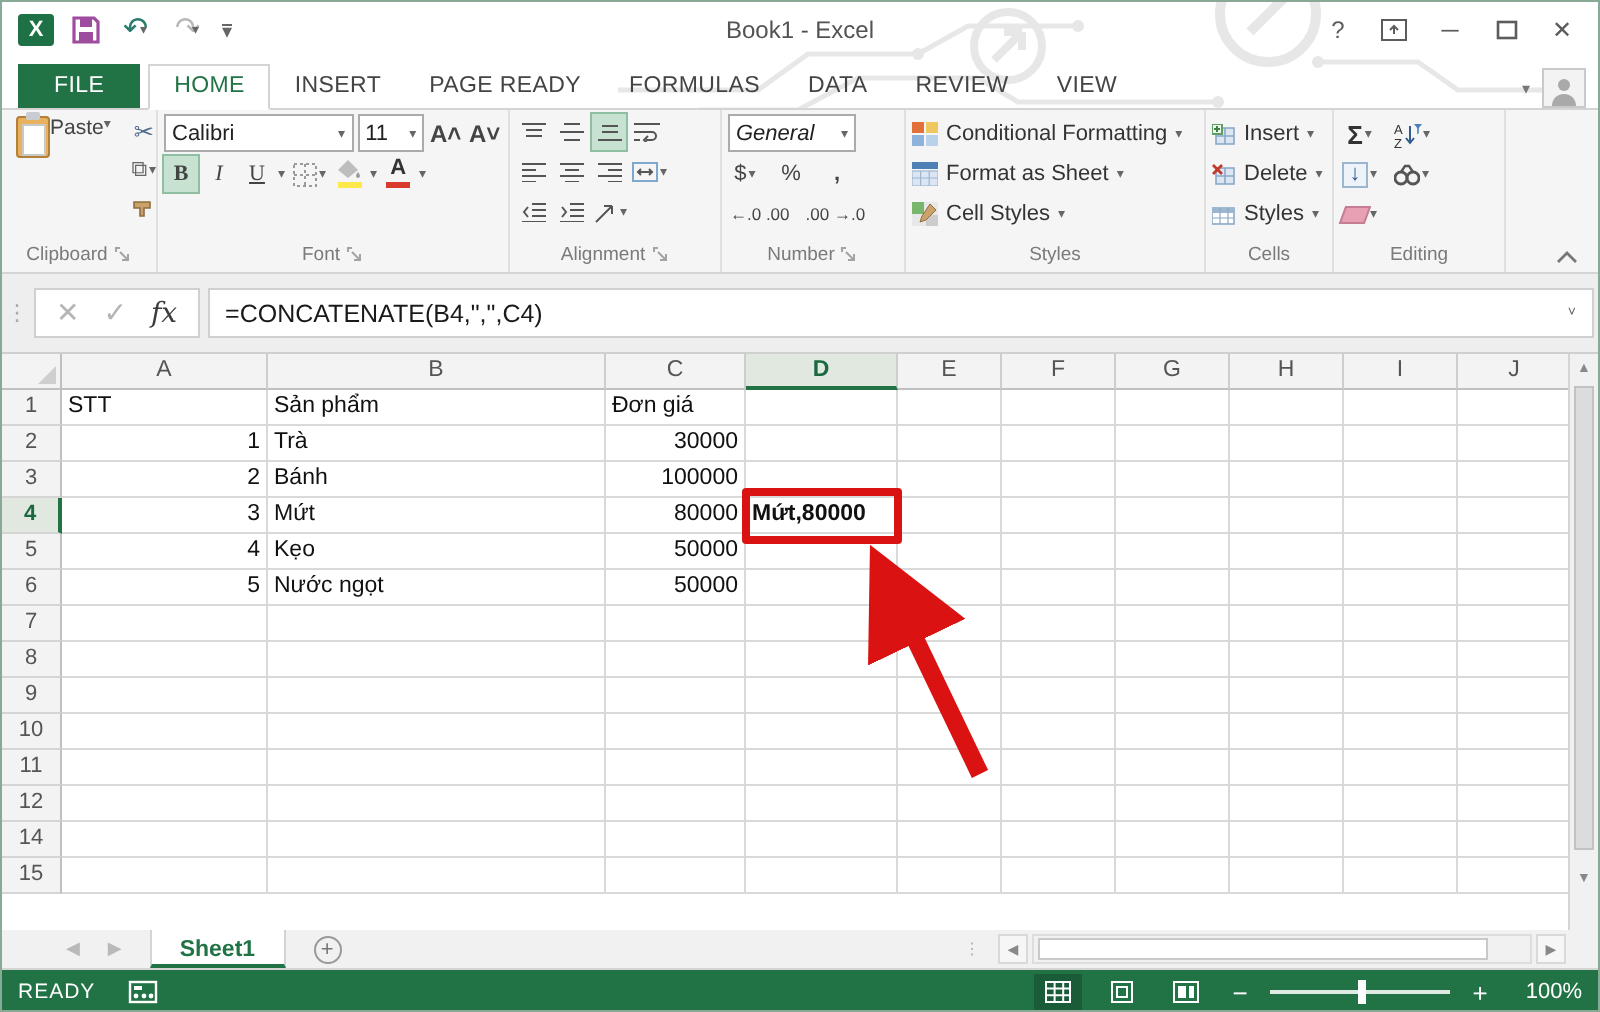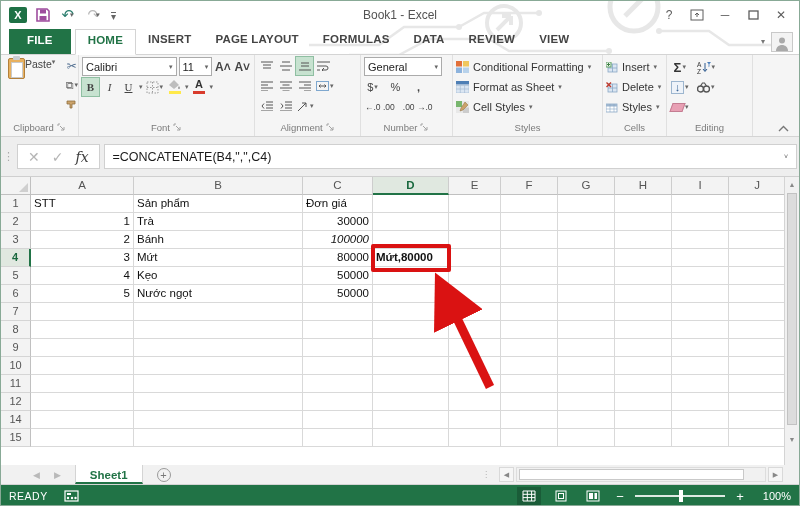--- a/index.html
+++ b/index.html
@@ -17,21 +17,21 @@
   .save-ic { width:14px; height:14px; }
   .undo-ic { color:#2a7d6d; font-size:15px; line-height:14px; }
   .redo-ic { color:#b9b9b9; font-size:15px; line-height:14px; }
   .qat-dd { font-size:8px; color:#888; margin-left:-5px; }
   .qat-custom { color:#666; font-size:10px; border-top:1px solid #666; line-height:8px; margin-top:3px; }
   .title-text { position:absolute; left:0; right:0; text-align:center; color:#535353; font-size:12px; pointer-events:none; }
   .win-controls { margin-left:auto; display:flex; align-items:center; gap:0; padding-right:4px; }
   .wc { width:28px; height:22px; display:flex; align-items:center; justify-content:center; color:#5c5c5c; font-size:12px; }
 
   
-  .tabrow { position:relative; z-index:1; height:26px; display:flex; border-bottom:1px solid #d4d4d4;font-weight:bold; }
+  .tabrow { position:relative; z-index:1; height:26px; display:flex; align-items:flex-end; border-bottom:1px solid #d4d4d4; }
   .tab { padding:4px 12px 5px; font-size:11.5px; color:#444; letter-spacing:.2px; }
   .tab.file { background:#217346; color:#fff; padding:5px 18px; margin-left:8px; margin-right:4px; }
   .tab.active { background:#fff; color:#217346; border:1px solid #d4d4d4; border-bottom:1px solid #fff; margin-bottom:-1px; }
   .avatar-area { margin-left:auto; display:flex; align-items:center; gap:6px; padding-right:6px; }
   .avatar-dd { font-size:8px; color:#777; }
   .avatar { width:22px; height:20px; border:1px solid #c9c9c9; background:#f3f3f3; display:flex; align-items:flex-end; justify-content:center; overflow:hidden; }
   .avatar svg { display:block; }
 
   
   .ribbon { position:relative; z-index:1; height:82px; background:#f5f5f5; border-bottom:1px solid #d4d4d4; display:flex; }
@@ -58,21 +58,21 @@
   .fontsize { width:34px; justify-content:space-between; }
   .grow-btn { font-size:12px; font-weight:bold; color:#444; }
   .b-btn { font-weight:bold; font-family:"Liberation Serif",serif; }
   .i-btn { font-style:italic; font-family:"Liberation Serif",serif; }
   .u-btn { text-decoration:underline; font-family:"Liberation Serif",serif; }
   .colorbar { display:inline-flex; flex-direction:column; align-items:center; line-height:10px; font-size:11px; }
   .bar { width:12px; height:3px; margin-top:1px; }
 
   .li { display:inline-block; }
   .num-body .frow { justify-content:flex-start; }
-  .gen-combo { width:78px; justify-content:space-between; }
+  .gen-combo { width:64px; justify-content:space-between;font-style:italic; }
 
   .styles-body { display:flex; flex-direction:column; gap:2px; padding-top:1px; }
   .style-btn { display:flex; align-items:center; gap:4px; font-size:11px; color:#333; height:18px; }
   .cells-body { display:flex; flex-direction:column; gap:2px; padding-top:1px; }
   .edit-body { display:flex; gap:6px; padding-top:1px; }
   .edit-col { display:flex; flex-direction:column; gap:2px; }
   .sigma { font-size:13px; font-weight:bold; color:#333; }
   .fill-ic { color:#2f5b8f; font-weight:bold; font-size:11px; border:1px solid #9db6cf; background:#eef3f9; width:13px; height:13px; line-height:11px; text-align:center; }
   .eraser { width:13px; height:9px; background:#e8a0b4; border:1px solid #c47d92; transform:skewX(-20deg); }
   .collapse { position:absolute; right:10px; bottom:4px; color:#777; }
@@ -189,21 +189,21 @@
           </svg>
         </span>
       <span class="wc">✕</span>
     </div>
   </div>
 
   <div class="tabrow">
     <div class="tab file">FILE</div>
     <div class="tab active">HOME</div>
     <div class="tab">INSERT</div>
-    <div class="tab">PAGE LAYOUT</div>
+    <div class="tab">PAGE READY</div>
     <div class="tab">FORMULAS</div>
     <div class="tab">DATA</div>
     <div class="tab">REVIEW</div>
     <div class="tab">VIEW</div>
     <div class="avatar-area">
       <span class="avatar-dd">▾</span>
       <span class="avatar">
           <svg width="16" height="16" viewBox="0 0 16 16">
             <circle cx="8" cy="5.5" r="3" fill="#a9a9a9"></circle>
             <path d="M2 16 c0-4 3-6 6-6 s6 2 6 6 z" fill="#a9a9a9"></path>
@@ -558,21 +558,21 @@
           <div class="g-cell" style="width: 57px;"></div>
           <div class="g-cell" style="width: 57px;"></div>
           <div class="g-cell" style="width: 57px;"></div>
           <div class="g-cell" style="width: 57px;"></div>
           <div class="g-cell" style="width: 57px;"></div>
         </div>
         <div class="g-row">
           <div class="g-rowhead">3</div>
           <div class="g-cell right" style="width: 103px;">2</div>
           <div class="g-cell" style="width: 169px;">Bánh</div>
-          <div class="g-cell right" style="width: 70px; font-style: italic;">100000</div>
+          <div class="g-cell right" style="width: 70px;">100000</div>
           <div class="g-cell" style="width: 76px;"></div>
           <div class="g-cell" style="width: 52px;"></div>
           <div class="g-cell" style="width: 57px;"></div>
           <div class="g-cell" style="width: 57px;"></div>
           <div class="g-cell" style="width: 57px;"></div>
           <div class="g-cell" style="width: 57px;"></div>
           <div class="g-cell" style="width: 57px;"></div>
         </div>
         <div class="g-row">
           <div class="g-rowhead sel">4</div>

